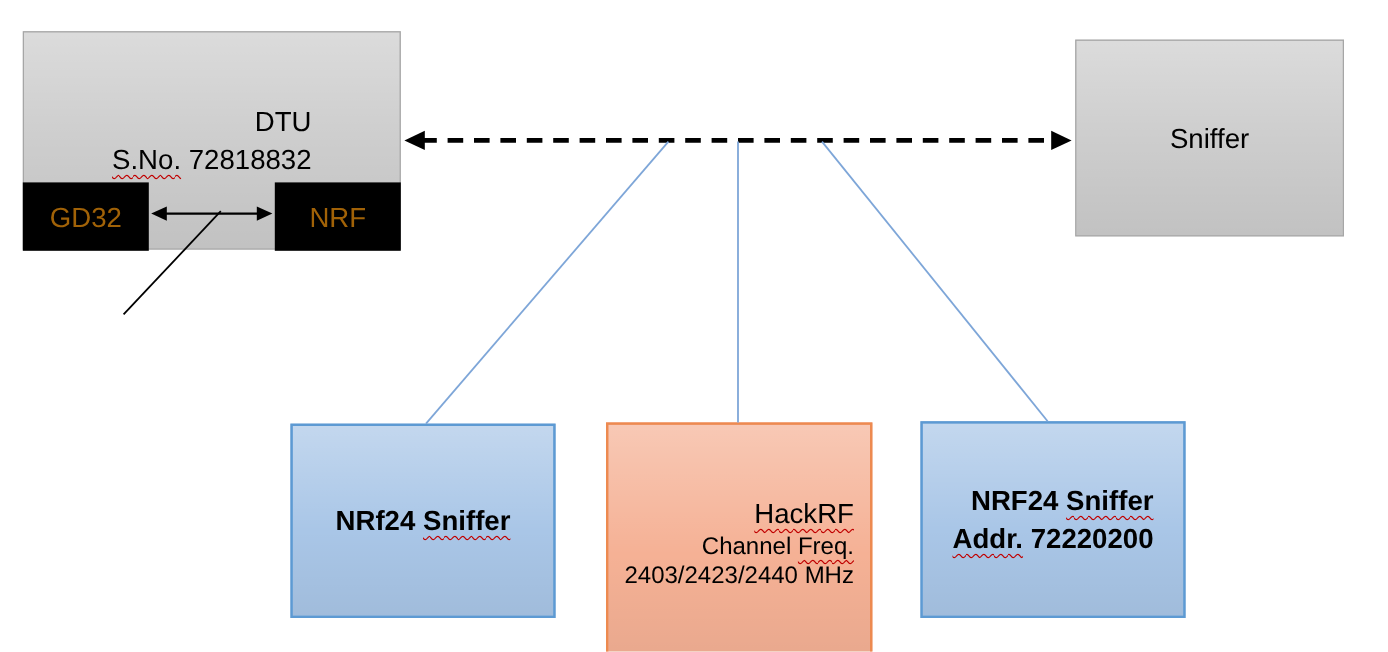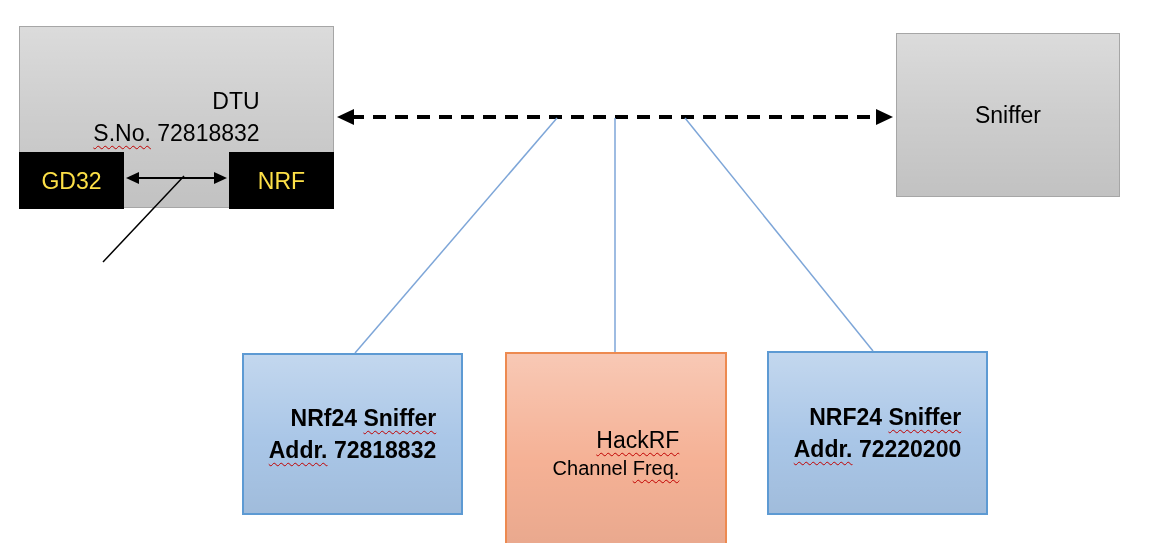--- a/index.html
+++ b/index.html
@@ -20,21 +20,21 @@
     display: flex;
     align-items: center;
     justify-content: center;
     text-align: right;
     color: #000000;
     font-size: 23px;
     line-height: 32px;
     background-image: linear-gradient(180deg, rgba(255,255,255,.30), rgba(255,255,255,0) 55%, rgba(0,0,0,.05));
   }
   .gray   { background-color: var(--gray-fill);   border: 1px solid var(--gray-border); }
-  .black  { background-color: var(--black-fill);  color: #fde047; background-image: none; }
+  .black  { background-color: var(--black-fill);  color: #a16207; background-image: none; }
   .green  { background-color: var(--green-fill);  border: 2px solid var(--green-border); }
   .blue   { background-color: var(--blue-fill);   border: 2px solid var(--blue-border); font-weight: bold; }
   .orange { background-color: var(--orange-fill); border: 2px solid var(--orange-border); }
 
   .dtu          { left: 19px;  top: 26px;  width: 315px; height: 182px; }
   .gd32         { left: 19px;  top: 152px; width: 105px; height: 57px; }
   .nrf          { left: 229px; top: 152px; width: 105px; height: 57px; }
   .logic        { left: 21px;  top: 262px; width: 161px; height: 71px; }
   .inverter     { left: 896px; top: 33px;  width: 224px; height: 164px; }
   .sniffer-left { left: 242px; top: 353px; width: 221px; height: 162px; }
@@ -88,28 +88,28 @@
 
   <div class="node gray inverter">
     <div>
       <div>Sniffer</div>
     </div>
   </div>
 
   <div class="node blue sniffer-left">
     <div>
       <div><span>NRf24</span> <span class="sq">Sniffer</span></div>
-      <div><span class="sq">Addr.</span> <span>72818832</span></div>
     </div>
   </div>
 
   <div class="node orange hackrf">
     <div>
       <div><span class="sq">HackRF</span></div>
       <div class="sub"><span>Channel</span> <span class="sq">Freq.</span></div>
+      <div class="sub">2403/2423/2440 MHz</div>
     </div>
   </div>
 
   <div class="node blue sniffer-right">
     <div>
       <div><span>NRF24</span> <span class="sq">Sniffer</span></div>
       <div><span class="sq">Addr.</span> <span>72220200</span></div>
     </div>
   </div>
 

